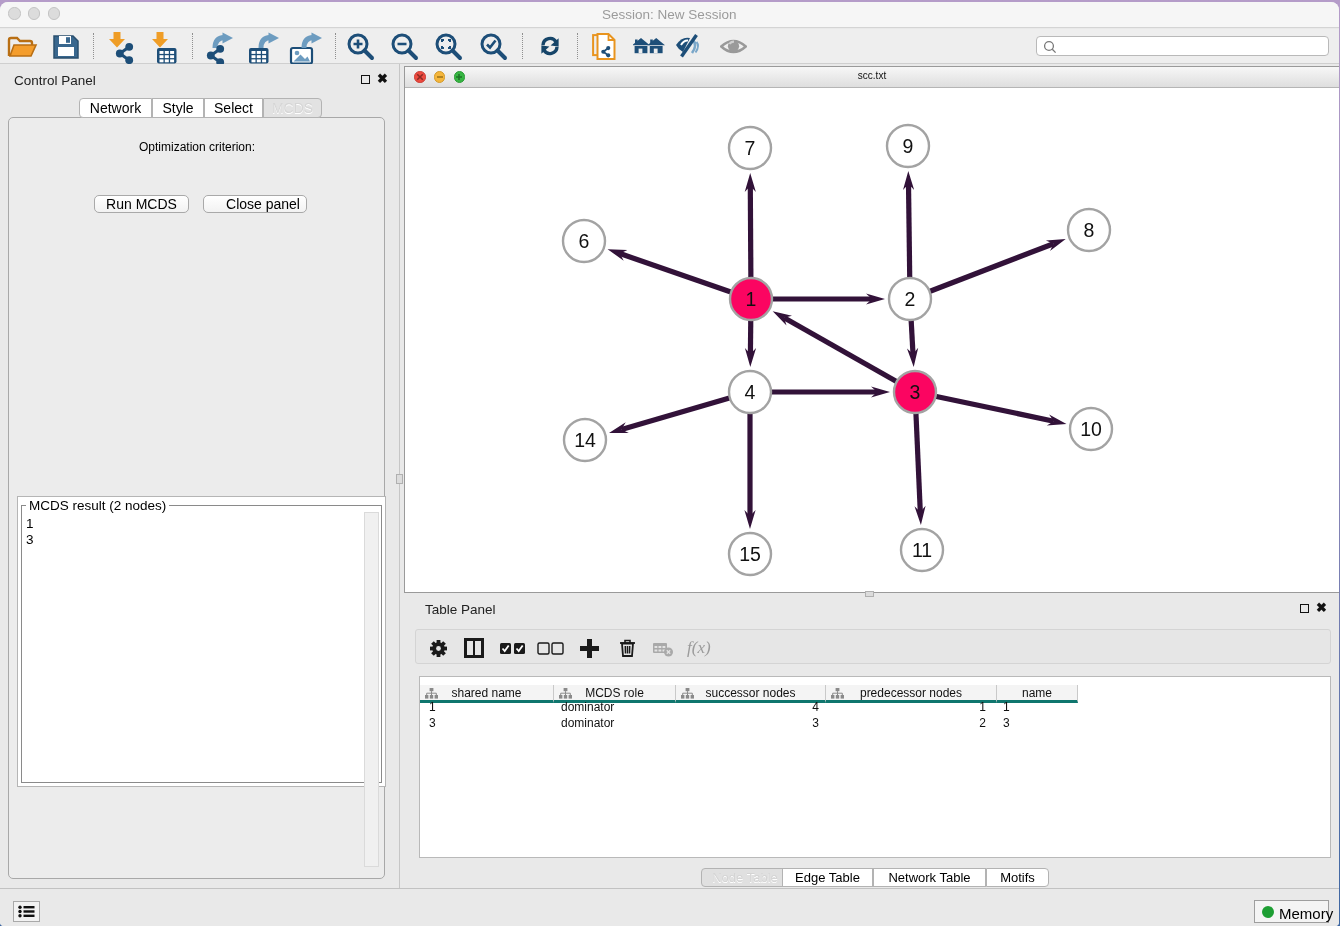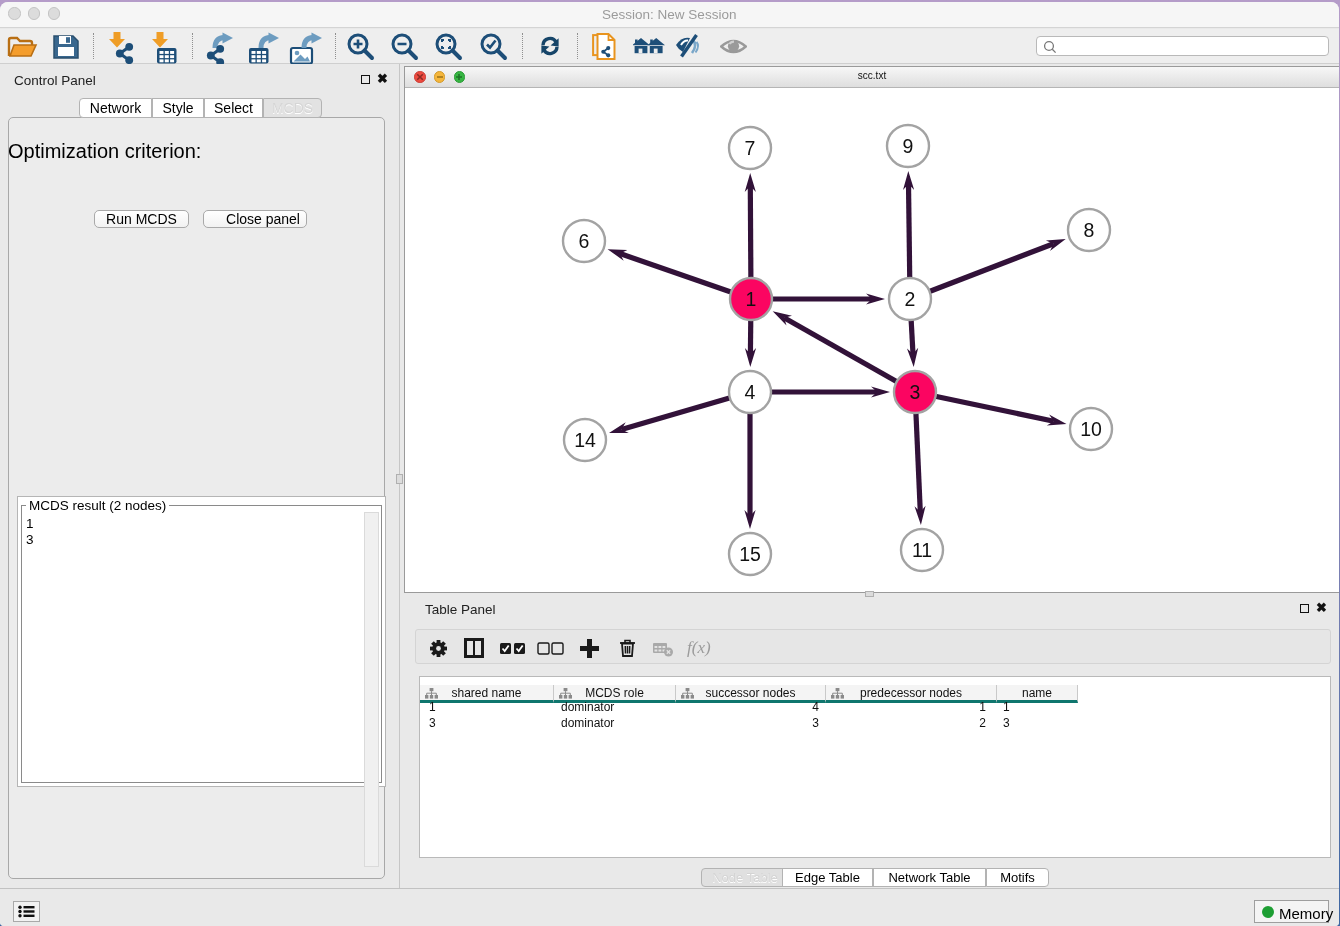--- a/index.html
+++ b/index.html
@@ -17,21 +17,21 @@
 .search{position:absolute;left:1036px;top:7px;width:293px;height:20px;background:#fff;border:1px solid #b9b9b9;border-radius:4px;}
 
 .phead{font-size:13.5px;color:#222;}
 .sqico{position:absolute;width:9px;height:9px;border:1.6px solid #111;}
 .xico{position:absolute;font-size:13px;font-weight:bold;color:#111;}
 
 .tab{position:absolute;top:96px;height:20px;background:#fff;border:1px solid #b3b3b3;font-size:14px;text-align:center;line-height:19px;color:#000;}
 .tabsel{background:#e2e2e2;color:#d6d6d6;text-shadow:0 1px 0 #fff;}
 
 .cbox{position:absolute;left:8px;top:115.5px;width:377px;height:762px;border:1px solid #a8a8a8;border-radius:5px;background:#ececec;}
-.btn{position:absolute;background:linear-gradient(#ffffff,#f2f2f2);border:1px solid #a9a9a9;border-radius:5px;font-size:14px;text-align:center;color:#000;margin-top:15px;}
+.btn{position:absolute;background:linear-gradient(#ffffff,#f2f2f2);border:1px solid #a9a9a9;border-radius:5px;font-size:14px;text-align:center;color:#000;}
 .combo{position:absolute;left:44px;top:161px;width:310px;height:18px;background:#fff;border:1px solid #a9a9a9;border-radius:4px;font-size:14px;line-height:16px;padding-left:8px;color:#000;}
 
 .fset{position:absolute;left:17px;top:494px;width:369px;height:291px;background:#fff;border:1px solid #b5b5b5;}
 .fsetin{position:absolute;left:3px;top:8px;right:3px;bottom:3px;border:1px solid #8a8a8a;}
 .legend{position:absolute;left:8px;top:1px;background:#fff;padding:0 3px;font-size:13.5px;color:#000;}
 
 .vsplit{position:absolute;left:399px;top:62px;width:1px;height:824px;background:#c6c6c6;}
 
 .netwin{position:absolute;left:404px;top:64px;width:936px;height:527px;border:1px solid #9a9a9a;background:#fff;}
 .nettitle{position:absolute;left:0;top:0;width:100%;height:21px;background:linear-gradient(#f7f7f7,#dedede);border-bottom:1px solid #b5b5b5;}
@@ -213,21 +213,21 @@
   </div>
 
   <div class="abs phead" style="left:14px;top:71px;">Control Panel</div>
   <div class="sqico" style="left:361px;top:73px;"></div>
   <div class="xico" style="left:377px;top:69px;">✖</div>
   <div class="cbox"></div>
   <div class="tab" style="left:79px;width:73px;border-radius:4px 0 0 4px;">Network</div>
   <div class="tab" style="left:152px;width:52px;">Style</div>
   <div class="tab" style="left:204px;width:59px;">Select</div>
   <div class="tab tabsel" style="left:263px;width:59px;border-radius:0 4px 4px 0;">MCDS</div>
-  <div class="abs" style="left:8px;top:138px;width:378px;font-size:20px;color:#000;">Optimization criterion:</div>
+  <div class="abs" style="left:8px;top:138px;width:378px;text-align:center;font-size:12px;color:#000;">Optimization criterion:</div>
   <div class="btn" style="left:94px;top:193px;width:95px;height:18px;line-height:17px;">Run MCDS</div>
   <div class="btn" style="left:203px;top:193px;width:104px;height:18px;line-height:17px;padding-left:16px;">Close panel</div>
   <div class="fset">
     <div class="fsetin"></div>
     <div class="legend">MCDS result (2 nodes)</div>
     <div class="abs" style="left:8px;top:19px;font-size:13.5px;">1</div>
     <div class="abs" style="left:8px;top:35px;font-size:13.5px;">3</div>
     <div class="abs" style="right:6px;top:15px;width:15px;height:355px;background:#f0f0f0;border:1px solid #dadada;"></div>
   </div>
   <div class="vsplit"></div>

